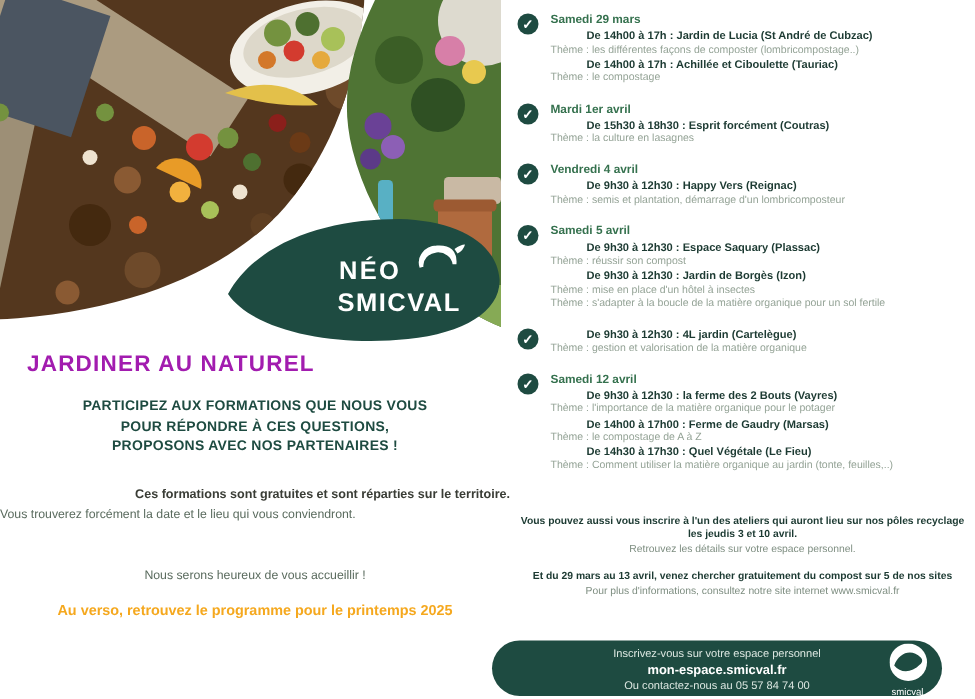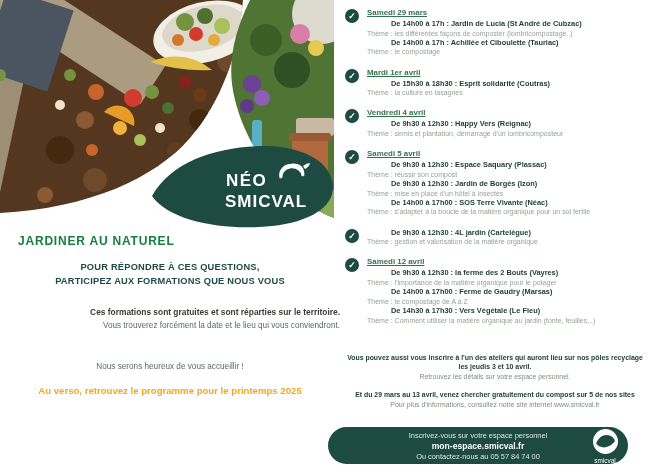--- a/index.html
+++ b/index.html
@@ -1,36 +1,36 @@
 <!DOCTYPE html>
 <html><head>
 <meta charset="utf-8">
 <style>
   html,body{margin:0;padding:0;background:#e8e8e8;}
   .page{position:relative;width:650px;height:466px;background:#fff;overflow:hidden;
         font-family:"Liberation Sans", sans-serif;}
   
   .left-col{position:absolute;left:0;top:0;width:340px;height:355px;}
   .collage{position:relative;width:340px;height:231px;}
-  .page-title{margin:3px 0 0 18px;font-size:12px;font-weight:bold;color:#15803d;
+  .page-title{margin:3px 0 0 18px;font-size:15px;font-weight:bold;color:#a21caf;
               letter-spacing:.8px;}
   .intro{margin-top:13px;text-align:center;font-size:8.2px;line-height:13px;color:#6F7D5B;}
   .cta{margin-top:13px;text-align:center;font-size:9.3px;line-height:13.5px;
        font-weight:bold;color:#1E4B41;letter-spacing:.2px;}
   .info-bold{margin-top:19px;text-align:right;font-size:8.4px;font-weight:bold;color:#3A3D36;}
-  .info-reg{margin-top:4px;text-align:right;font-size:8.2px;color:#5A6B5E;}
+  .info-reg{margin-top:4px;text-align:left;font-size:8.2px;color:#5A6B5E;}
   .welcome{margin-top:32px;text-align:center;font-size:8.2px;color:#5A6B5E;}
   .verso{margin-top:14px;text-align:center;font-size:9.6px;font-weight:bold;color:#F5A81E;}
   
   .right-col{position:absolute;left:345px;top:8px;width:300px;}
   .event{display:flex;gap:8px;margin-bottom:11px;}
   .check{flex:none;width:14px;height:14px;margin-top:1px;border-radius:50%;
          background:#1E4B41;color:#fff;font-size:9px;font-weight:bold;
          display:flex;align-items:center;justify-content:center;}
-  .event-date{font-size:7.9px;font-weight:bold;color:#35714E;text-decoration:underline;
+  .event-date{font-size:7.9px;font-weight:bold;color:#35714E;
               margin-bottom:2px;}
   .s-time{font-size:7.4px;font-weight:bold;color:#1C3A32;line-height:9.6px;padding-left:24px;}
   .s-theme{font-size:7px;color:#94A396;line-height:9.2px;}
   .notes{margin-top:28px;text-align:center;}
   .note{margin-bottom:9px;}
   .note-bold{font-size:6.9px;font-weight:bold;color:#1C3A32;line-height:9px;}
   .note-reg{font-size:6.9px;color:#7E8E81;line-height:9px;margin-top:1px;}
   
   .pill{position:absolute;left:328px;top:427px;width:300px;height:37px;background:#1E4B41;
         border-radius:19px;display:flex;flex-direction:column;justify-content:center;
@@ -128,22 +128,23 @@
           </g>
           <text x="225" y="207" fill="#FFFFFF" font-size="17" font-weight="600" letter-spacing="1">SMICVAL</text>
         </g>
       </svg>
     </div>
 
     <div class="page-title">JARDINER AU NATUREL</div>
 
 
     <div class="cta">
+      <div>PARTICIPEZ AUX FORMATIONS QUE NOUS VOUS</div>
       <div>POUR RÉPONDRE À CES QUESTIONS,</div>
-      <div>PARTICIPEZ AUX FORMATIONS QUE NOUS VOUS</div>
+      <div>PROPOSONS AVEC NOS PARTENAIRES !</div>
     </div>
 
     <div class="info-bold">Ces formations sont gratuites et sont réparties sur le territoire.</div>
     <div class="info-reg">Vous trouverez forcément la date et le lieu qui vous conviendront.</div>
     <div class="welcome">Nous serons heureux de vous accueillir !</div>
     <div class="verso">Au verso, retrouvez le programme pour le printemps 2025</div>
   </div>
 
   <div class="right-col">
 
@@ -155,21 +156,21 @@
         <div class="s-theme">Thème : les différentes façons de composter (lombricompostage..)</div>
         <div class="s-time">De 14h00 à 17h : Achillée et Ciboulette (Tauriac)</div>
         <div class="s-theme">Thème : le compostage</div>
       </div>
     </div>
 
     <div class="event">
       <span class="check">✓</span>
       <div>
         <div class="event-date">Mardi 1er avril</div>
-        <div class="s-time">De 15h30 à 18h30 : Esprit solidarité (Coutras)</div>
+        <div class="s-time">De 15h30 à 18h30 : Esprit forcément (Coutras)</div>
         <div class="s-theme">Thème : la culture en lasagnes</div>
       </div>
     </div>
 
     <div class="event">
       <span class="check">✓</span>
       <div>
         <div class="event-date">Vendredi 4 avril</div>
         <div class="s-time">De 9h30 à 12h30 : Happy Vers (Reignac)</div>
         <div class="s-theme">Thème : semis et plantation, démarrage d'un lombricomposteur</div>
@@ -177,42 +178,41 @@
     </div>
 
     <div class="event">
       <span class="check">✓</span>
       <div>
         <div class="event-date">Samedi 5 avril</div>
         <div class="s-time">De 9h30 à 12h30 : Espace Saquary (Plassac)</div>
         <div class="s-theme">Thème : réussir son compost</div>
         <div class="s-time">De 9h30 à 12h30 : Jardin de Borgès (Izon)</div>
         <div class="s-theme">Thème : mise en place d'un hôtel à insectes</div>
-        <div class="s-time">De 14h00 à 17h00 : SOS Terre Vivante (Néac)</div>
         <div class="s-theme">Thème : s'adapter à la boucle de la matière organique pour un sol fertile</div>
       </div>
     </div>
 
     <div class="event">
       <span class="check">✓</span>
       <div>
         <div class="s-time">De 9h30 à 12h30 : 4L jardin (Cartelègue)</div>
         <div class="s-theme">Thème : gestion et valorisation de la matière organique</div>
       </div>
     </div>
 
     <div class="event">
       <span class="check">✓</span>
       <div>
         <div class="event-date">Samedi 12 avril</div>
         <div class="s-time">De 9h30 à 12h30 : la ferme des 2 Bouts (Vayres)</div>
         <div class="s-theme">Thème : l'importance de la matière organique pour le potager</div>
         <div class="s-time">De 14h00 à 17h00 : Ferme de Gaudry (Marsas)</div>
         <div class="s-theme">Thème : le compostage de A à Z</div>
-        <div class="s-time">De 14h30 à 17h30 : Vers Végétale (Le Fieu)</div>
+        <div class="s-time">De 14h30 à 17h30 : Quel Végétale (Le Fieu)</div>
         <div class="s-theme">Thème : Comment utiliser la matière organique au jardin (tonte, feuilles,..)</div>
       </div>
     </div>
 
     <div class="notes">
       <div class="note">
         <div class="note-bold">Vous pouvez aussi vous inscrire à l'un des ateliers qui auront lieu sur nos pôles recyclage les jeudis 3 et 10 avril.</div>
         <div class="note-reg">Retrouvez les détails sur votre espace personnel.</div>
       </div>
       <div class="note">

